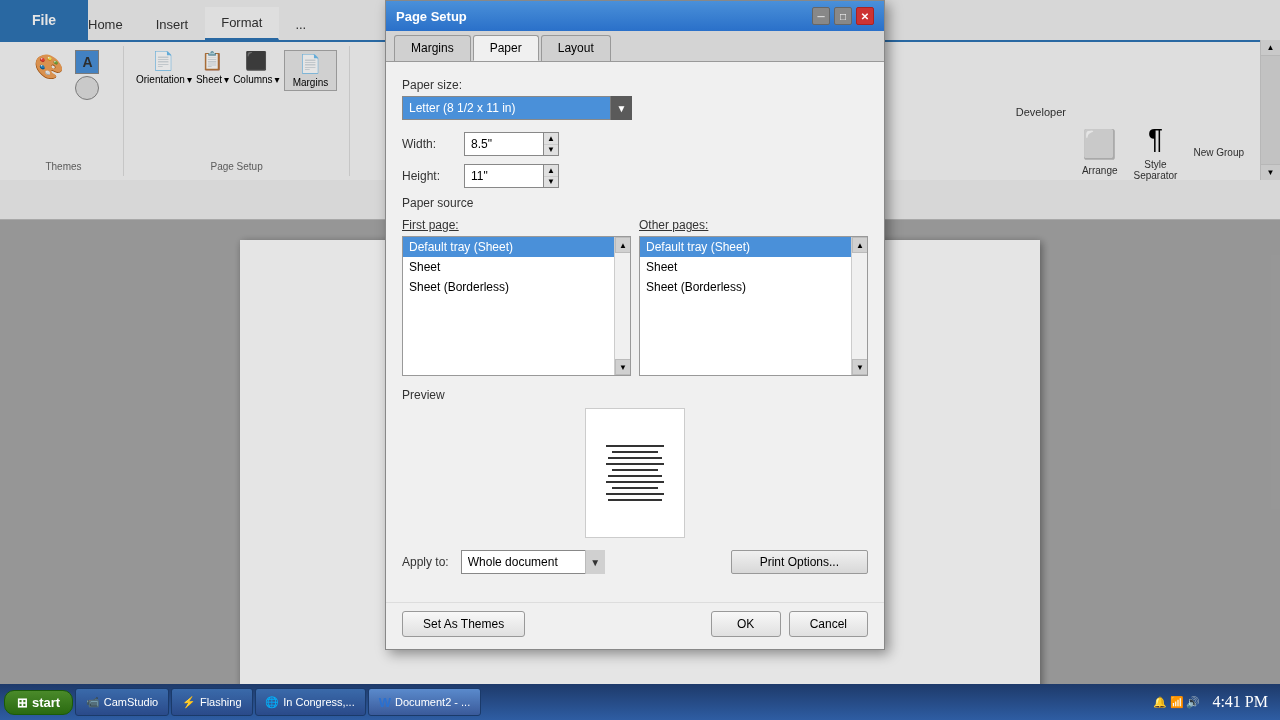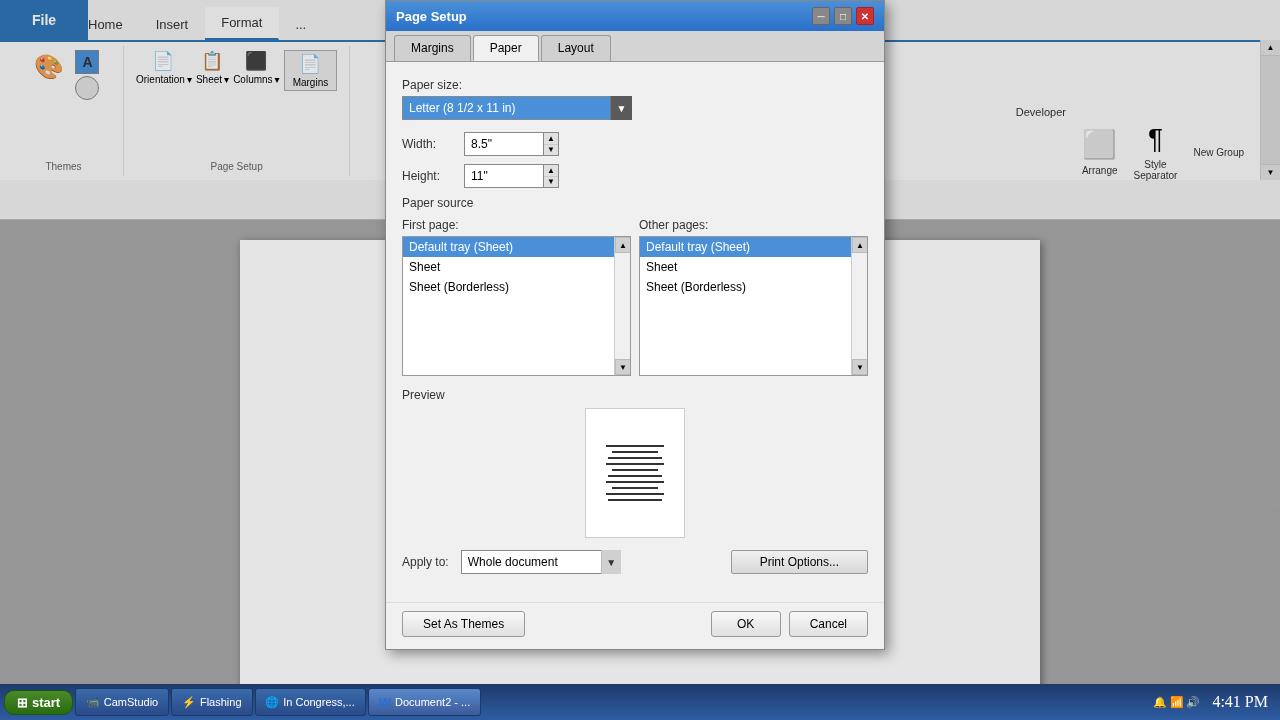--- a/index.html
+++ b/index.html
@@ -339,20 +339,21 @@
       display: flex; gap: 8px;
       margin-bottom: 12px;
     }
     .source-column {
       flex: 1;
     }
     .source-title {
       font-size: 12px;
       color: #333;
       margin-bottom: 4px;
+      text-decoration: underline;
     }
     .source-list {
       border: 1px solid #999;
       background: white;
       height: 140px;
       overflow: hidden;
       position: relative;
     }
     .source-list-item {
       padding: 3px 6px;
@@ -420,21 +421,21 @@
     }
     .apply-label {
       font-size: 12px;
       color: #333;
     }
     .apply-select-wrapper {
       position: relative;
       display: inline-block;
     }
     .apply-select {
-      width: 160px;
+      width: 144px;
       height: 24px;
       background: white;
       border: 1px solid #888;
       padding: 2px 16px 2px 6px;
       font-size: 12px;
       appearance: none;
       cursor: pointer;
     }
     .apply-select-arrow {
       position: absolute;

